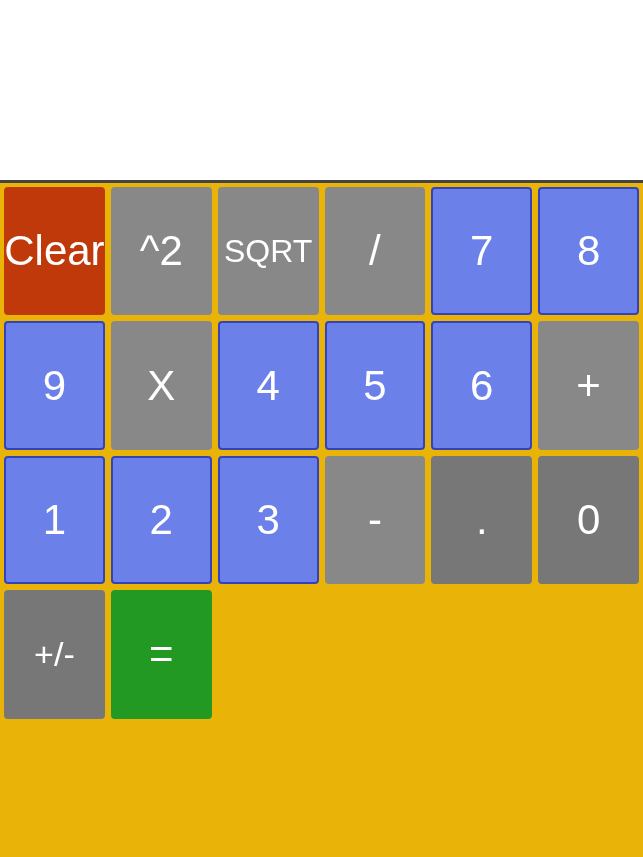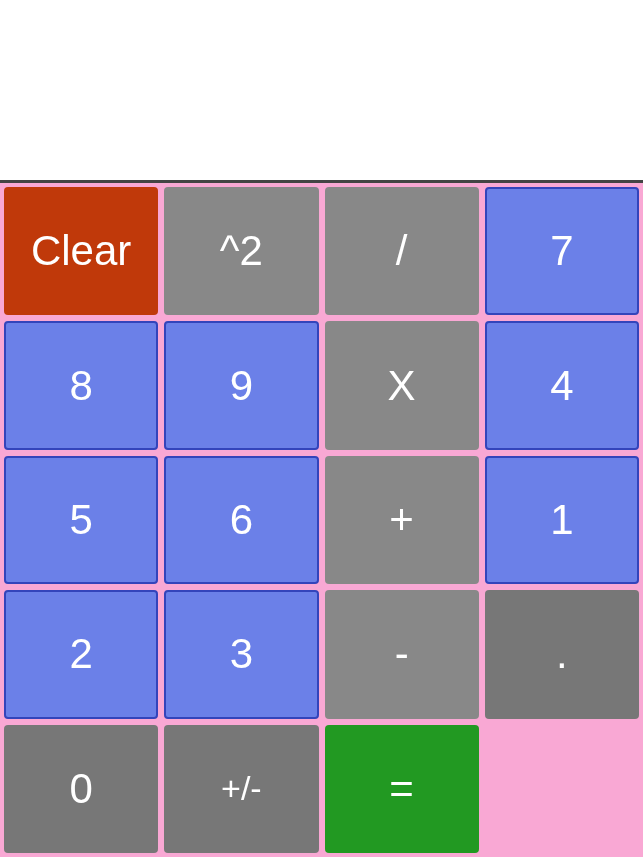--- a/index.html
+++ b/index.html
@@ -21,26 +21,26 @@
     #display-area {
       background: #ffffff;
       width: 100%;
       height: 183px;
       flex-shrink: 0;
       border-bottom: 3px solid #444;
     }
 
     #keypad {
       display: grid;
-      grid-template-columns: 1fr 1fr 1fr 1fr;
+      grid-template-columns: 1fr 1fr 1fr 1fr 1fr 1fr;
       grid-template-rows: repeat(5, 1fr);
       gap: 6px;
       padding: 4px;
       flex: 1;
-      background: #f9a8d4;
+      background: #eab308;
     }
 
     .btn {
       display: flex;
       align-items: center;
       justify-content: center;
       font-size: 42px;
       font-weight: 400;
       color: #ffffff;
       cursor: pointer;
@@ -75,20 +75,21 @@
 <body>
 
 <div id="display-area">
   <span></span>
 </div>
 
 <div id="keypad">
 
   <button class="btn btn-clear">Clear</button>
   <button class="btn btn-gray">^2</button>
+  <button class="btn btn-gray" style="font-size: 32px;">SQRT</button>
   <button class="btn btn-gray">/</button>
 
   <button class="btn btn-blue">7</button>
   <button class="btn btn-blue">8</button>
   <button class="btn btn-blue">9</button>
   <button class="btn btn-gray">X</button>
 
   <button class="btn btn-blue">4</button>
   <button class="btn btn-blue">5</button>
   <button class="btn btn-blue">6</button>

